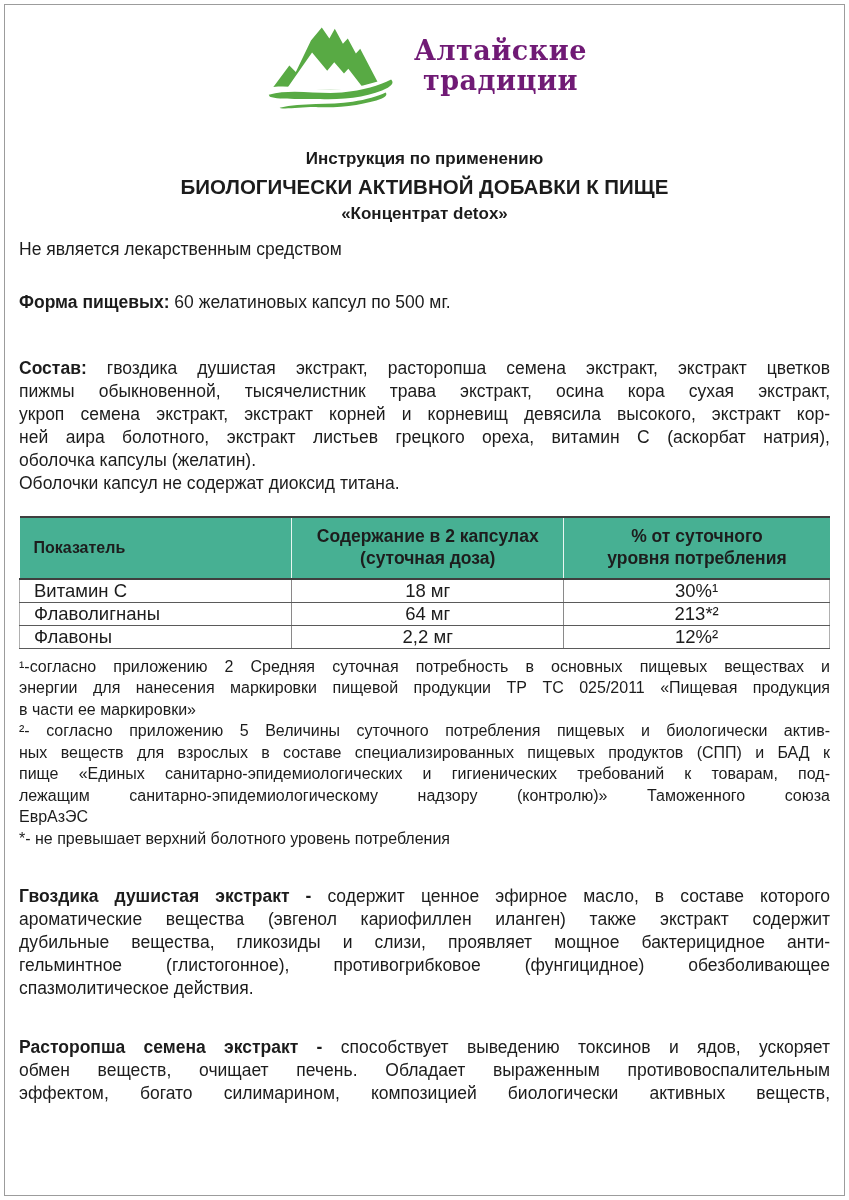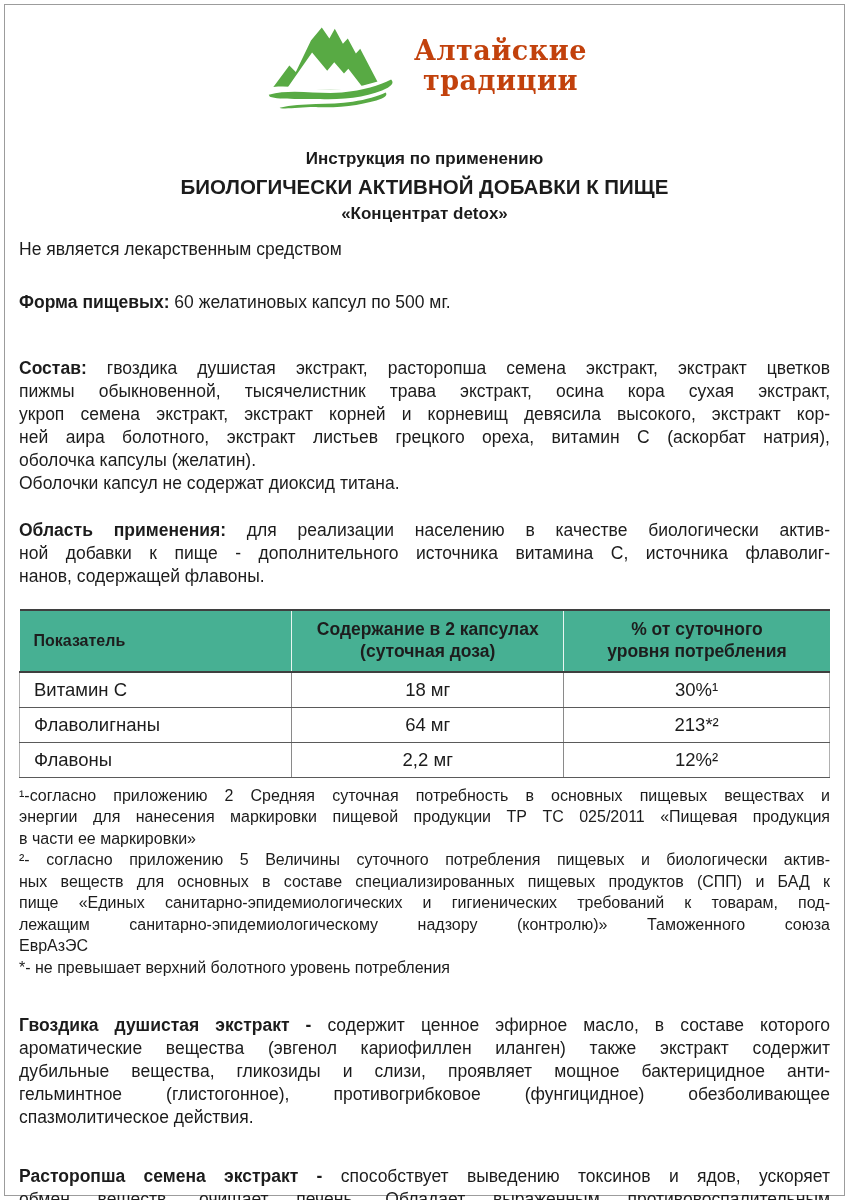--- a/index.html
+++ b/index.html
@@ -23,21 +23,21 @@
   }
   
   .logo-row{
     display:flex;justify-content:center;align-items:center;
     gap:14px;padding-top:4px;height:94px;
   }
   .logo-mark{width:138px;height:92px;flex:0 0 auto;}
   .brand-name{
     font-family:"DejaVu Serif",serif;
     font-weight:bold;font-size:27px;line-height:1.12;
-    color:#c2410c;text-align:center;letter-spacing:.5px;
+    color:#701a75;text-align:center;letter-spacing:.5px;
   }
   
   .h-doc-type{margin-top:36px;text-align:center;font-weight:bold;font-size:17px;}
   .h-title{margin-top:6px;text-align:center;font-weight:bold;font-size:20.5px;}
   .h-product{margin-top:5px;text-align:center;font-weight:bold;font-size:17px;}
   
   .para{margin:0;}
   .para .jline{text-align:justify;text-align-last:justify;}
   .para .jline.last{text-align-last:left;}
   .lead{font-weight:bold;}
@@ -61,21 +61,21 @@
     padding:8px 6px;vertical-align:middle;text-align:center;
     white-space:pre-line;
     border-top:2px solid #3f3f3f;
     border-bottom:2px solid #3f3f3f;
   }
   table.nutri th:first-child{
     text-align:left;padding-left:14px;font-size:16px;
   }
   table.nutri th + th{border-left:1px solid #e9f6f1;}
   table.nutri td{
-    font-size:18.5px;padding:6px 6px;text-align:center;
+    font-size:18.5px;padding:0 6px;text-align:center;
     border-bottom:1.5px solid #5a5a5a;
     border-left:1px solid #8a8a8a;
   }
   table.nutri td:first-child{
     text-align:left;padding-left:14px;
     border-left:1px solid #b0b0b0;
   }
   table.nutri td:last-child{border-right:1px solid #b0b0b0;}
 </style>
 </head>
@@ -115,25 +115,20 @@
         <div class="jline"><span class="lead">Состав:</span> гвоздика душистая экстракт, расторопша семена экстракт, экстракт цветков</div>
         <div class="jline">пижмы обыкновенной, тысячелистник трава экстракт, осина кора сухая экстракт,</div>
         <div class="jline">укроп семена экстракт, экстракт корней и корневищ девясила высокого, экстракт кор-</div>
         <div class="jline">ней аира болотного, экстракт листьев грецкого ореха, витамин С (аскорбат натрия),</div>
         <div class="jline last">оболочка капсулы (желатин).</div>
       </div>
     <div class="para body-text">
         <div class="jline last">Оболочки капсул не содержат диоксид титана.</div>
       </div>
 
-    <div class="para body-text mt-application">
-        <div class="jline"><span class="lead">Область применения:</span> для реализации населению в качестве биологически актив-</div>
-        <div class="jline">ной добавки к пище - дополнительного источника витамина С, источника флаволиг-</div>
-        <div class="jline last">нанов, содержащей флавоны.</div>
-      </div>
 
     <table class="nutri">
       <colgroup>
         <col style="width:33.6%">
           <col style="width:33.6%">
           <col style="width:32.8%">
       </colgroup>
       <thead>
         <tr>
           <th>Показатель</th>
@@ -162,21 +157,21 @@
         </tbody>
     </table>
 
     <div class="para foot-text mt-footnotes">
         <div class="jline">¹-согласно приложению 2 Средняя суточная потребность в основных пищевых веществах и</div>
         <div class="jline">энергии для нанесения маркировки пищевой продукции ТР ТС 025/2011 «Пищевая продукция</div>
         <div class="jline last">в части ее маркировки»</div>
       </div>
     <div class="para foot-text">
         <div class="jline">²- согласно приложению 5 Величины суточного потребления пищевых и биологически актив-</div>
-        <div class="jline">ных веществ для основных в составе специализированных пищевых продуктов (СПП) и БАД к</div>
+        <div class="jline">ных веществ для взрослых в составе специализированных пищевых продуктов (СПП) и БАД к</div>
         <div class="jline">пище «Единых санитарно-эпидемиологических и гигиенических требований к товарам, под-</div>
         <div class="jline">лежащим санитарно-эпидемиологическому надзору (контролю)» Таможенного союза</div>
         <div class="jline last">ЕврАзЭС</div>
       </div>
     <div class="para foot-text">
         <div class="jline last">*- не превышает верхний болотного уровень потребления</div>
       </div>
 
     <div class="para body-text mt-clove">
         <div class="jline"><span class="lead">Гвоздика душистая экстракт -</span> содержит ценное эфирное масло, в составе которого</div>

